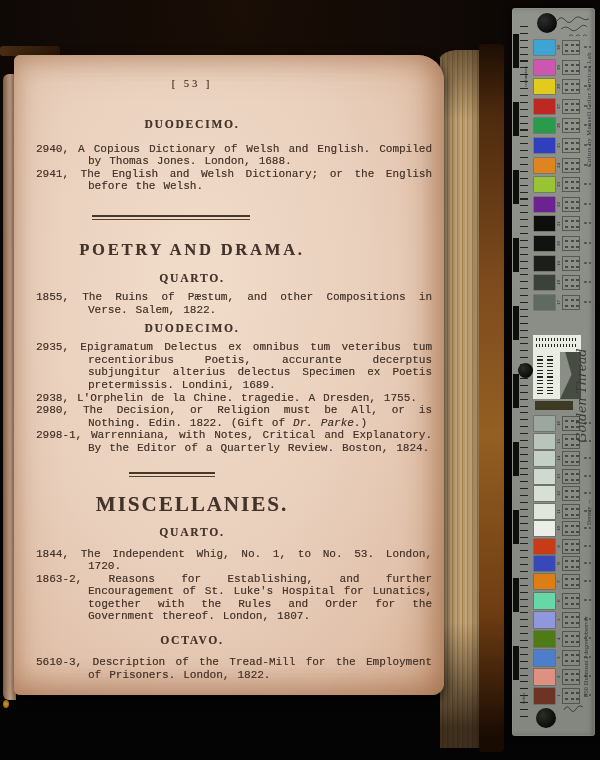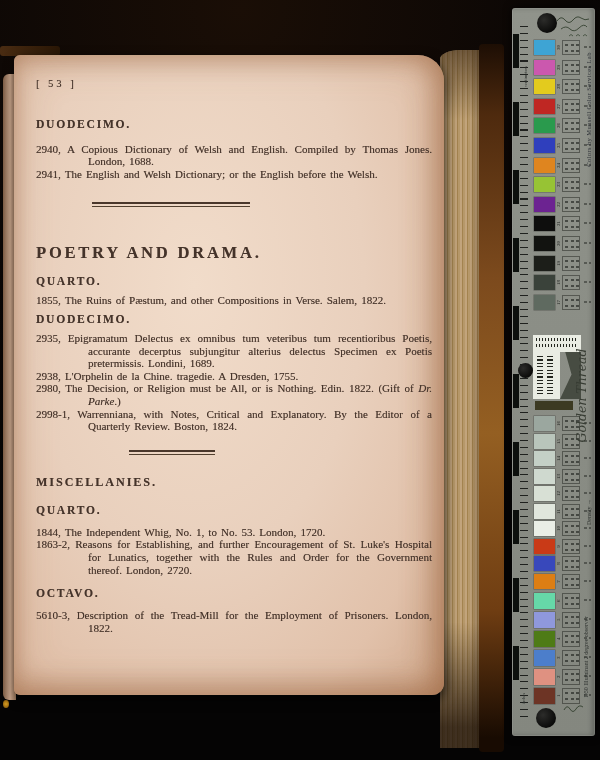--- a/index.html
+++ b/index.html
@@ -28,32 +28,32 @@
                     inset -16px 0 26px rgba(140,80,40,.26),
                     inset 0 -14px 22px rgba(140,80,40,.24),
                     inset 0 10px 18px rgba(150,95,55,.18),
                     2px 4px 12px rgba(0,0,0,.65);}
   .fleck{position:absolute;left:3px;top:700px;width:6px;height:8px;border-radius:50%;
          background:radial-gradient(circle,#d69c22,#7a4f08);}
   
   .page-content{position:absolute;inset:0;padding:23px 12px 0 22px;
          color:#44332a;font-size:11px;line-height:12.6px;
          text-shadow:.2px .2px .4px rgba(70,50,40,.5);}
-  .center-col{width:312px;text-align:left;}
+  .center-col{width:312px;text-align:center;}
   .page-no{font-size:10.5px;letter-spacing:3px;}
   .size-heading{font-weight:bold;font-size:11.5px;line-height:13px;letter-spacing:1.8px;}
   .main-heading{font-weight:bold;font-size:16.5px;line-height:20px;letter-spacing:2.8px;}
-  .mh-small{font-size:12px;letter-spacing:2px;}
-  .entries{margin-top:11px;}
+  .mh-small{font-size:21px;letter-spacing:2px;}
+  .entries{margin-top:11px;font-family:Liberation Mono, monospace;}
   .entry{padding-left:52px;text-indent:-52px;text-align:justify;word-spacing:1.4px;}
   .it{font-style:italic;}
   .rule{height:2px;border-top:2.2px solid #4a372b;border-bottom:1px solid #52402f;}
   .rule1{width:158px;margin:22px 0 0 56px;}
   .rule2{width:86px;margin:17px 0 0 93px;}
-  .mt27{margin-top:27px;} .mt20{margin-top:36px;}
+  .mt27{margin-top:27px;} .mt20{margin-top:20px;}
   .mt17{margin-top:17px;} .mt12{margin-top:12px;} .mt11{margin-top:11px;}
   .mt10{margin-top:6px;} .mt9{margin-top:9px;}
   
   .strip{position:absolute;left:512px;top:8px;width:83px;height:728px;border-radius:3px;
          background:linear-gradient(180deg,#90938b 0%,#8b8e86 45%,#84877f 100%);
          box-shadow:inset 0 0 0 1px rgba(255,255,255,.10),inset -3px 0 5px rgba(0,0,0,.25),0 0 8px rgba(0,0,0,.8);}
   .ruler-bars{position:absolute;left:1px;top:26px;width:6px;height:676px;
          background:repeating-linear-gradient(to bottom,#0d100d 0 34px,rgba(0,0,0,0) 34px 68px);}
   .ruler-ticks{position:absolute;left:8px;top:18px;width:8px;height:694px;
          background:repeating-linear-gradient(to bottom,rgba(12,14,12,.85) 0 1px,rgba(0,0,0,0) 1px 6.9px);}
@@ -141,21 +141,21 @@
         <div class="entry"><span>2980, The Decision, or Religion must be All, or is Nothing. Edin. 1822. (Gift of </span><span class="it">Dr. Parke</span><span>.)</span></div>
         <div class="entry">2998-1, Warrenniana, with Notes, Critical and Explanatory. By the Editor of a Quarterly Review. Boston, 1824.</div>
       </div>
 
       <div class="rule rule2"></div>
 
       <div class="center-col main-heading mh-small mt17">MISCELLANIES.</div>
       <div class="center-col size-heading mt12">QUARTO.</div>
       <div class="entries mt9">
         <div class="entry">1844, The Independent Whig, No. 1, to No. 53. London, 1720.</div>
-        <div class="entry">1863-2, Reasons for Establishing, and further Encouragement of St. Luke's Hospital for Lunatics, together with the Rules and Order for the Government thereof. London, 2720.</div>
+        <div class="entry">1863-2, Reasons for Establishing, and further Encouragement of St. Luke's Hospital for Lunatics, together with the Rules and Order for the Government thereof. London, 1807.</div>
       </div>
 
       <div class="center-col size-heading mt11">OCTAVO.</div>
       <div class="entries mt9">
         <div class="entry">5610-3, Description of the Tread-Mill for the Employment of Prisoners. London, 1822.</div>
       </div>
 
     </div>
   </div>
 

